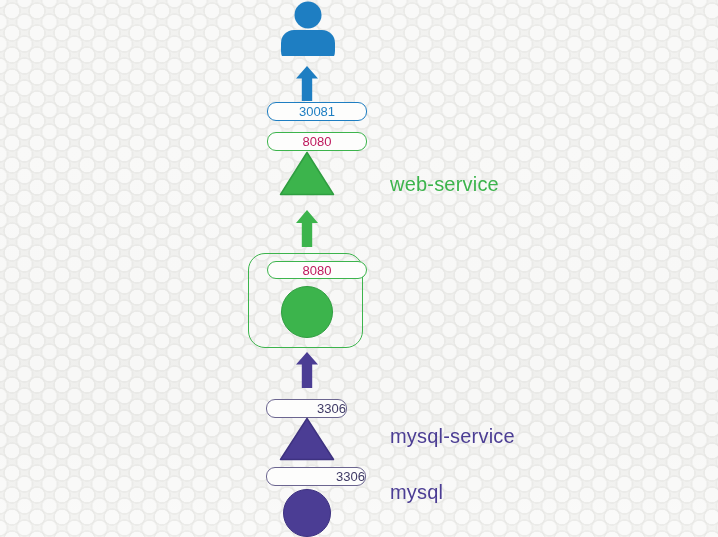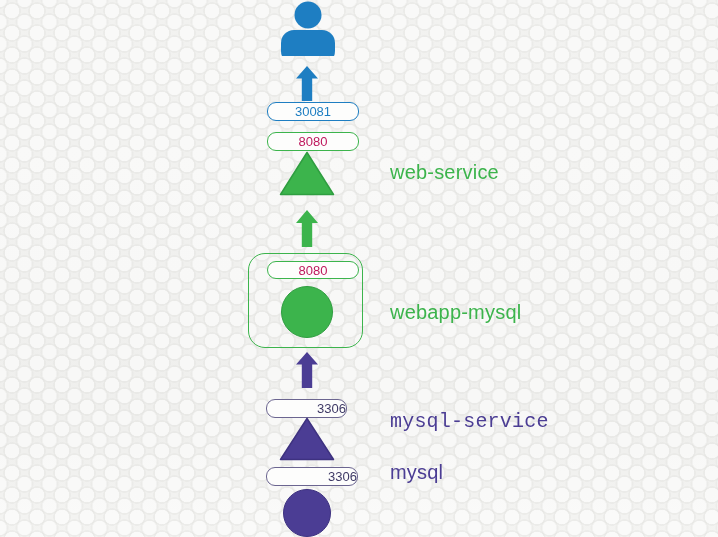--- a/index.html
+++ b/index.html
@@ -13,33 +13,33 @@
     background-image:
       radial-gradient(circle 9px at 12px 11px, rgba(255,255,255,.55) 0 7px, rgba(222,222,219,.35) 7.5px 8.5px, transparent 9px),
       radial-gradient(circle 9px at 12px 11px, rgba(255,255,255,.55) 0 7px, rgba(222,222,219,.35) 7.5px 8.5px, transparent 9px),
       linear-gradient(180deg,#f2f2f0 0%,#efefed 80%,#f4f4f2 100%);
     background-size:25px 22px,25px 22px,100% 100%;
     background-position:0 0,12.5px 11px,0 0;
   }
   .abs{position:absolute;}
   .port-box{
     position:absolute;box-sizing:border-box;
-    width:92px;height:19px;border-radius:9px;
+    width:100px;height:19px;border-radius:9px;
     background:#fdfdfc;text-align:center;
     font-size:13px;line-height:17px;
   }
   .port-blue   {border:1.5px solid #1e7ec2;color:#1e7ec2;}
   .port-green  {border:1.5px solid #3cb44c;color:#be185d;}
   .port-neutral{border:1.5px solid #6b6590;color:#3f3a66;text-align:right;}
   .node-label{
     position:absolute;left:390px;
     font-size:20px;line-height:24px;letter-spacing:.2px;
     white-space:nowrap;
   }
-  .label-green {color:#3cb44c;}
+  .label-green {color:#3cb44c;margin-top:12px;}
   .label-purple{color:#4b3d94;}
   .pod-circle{position:absolute;border-radius:50%;box-sizing:border-box;}
   .circle-green {background:#3cb44c;border:1.5px solid #2f9e40;}
   .circle-purple{background:#4b3d94;border:1.5px solid #3e3280;}
   .pod-group{
     position:absolute;left:248px;top:253px;width:115px;height:95px;
     box-sizing:border-box;border:1.5px solid #3cb44c;border-radius:17px;
     background:transparent;
   }
   svg{display:block;}
@@ -77,35 +77,34 @@
 
   <div class="abs" style="left:296px;top:210px;">
     <svg width="22" height="37" viewBox="0 0 22 37">
       <path d="M11 0 L22 13 H16.2 V37 H5.8 V13 H0 Z" fill="#3cb44c"></path>
     </svg>
   </div>
 
   <div class="pod-group"></div>
   <div class="port-box port-green" style="left:267px;top:261px;height:18px;">8080</div>
   <div class="pod-circle circle-green" style="left:281px;top:286px;width:52px;height:52px;"></div>
-  <div class="node-label label-green" style="top:300px;">webapp-mysql</div>
 
   <div class="abs" style="left:296px;top:352px;">
     <svg width="22" height="36" viewBox="0 0 22 36">
       <path d="M11 0 L22 12.5 H16.2 V36 H5.8 V12.5 H0 Z" fill="#4b3d94"></path>
     </svg>
   </div>
 
   <div class="port-box port-neutral" style="left:266px;top:399px;width:81px;">3306</div>
 
   <div class="abs" style="left:279px;top:417px;">
     <svg width="56" height="44" viewBox="0 0 56 44">
       <path d="M28 1.5 L54.5 42.5 H1.5 Z" fill="#4b3d94" stroke="#3e3280" stroke-width="1.5" stroke-linejoin="round"></path>
     </svg>
   </div>
-  <div class="node-label label-purple" style="top:410px;font-family:Liberation Mono, monospace;">mysql-service</div>
+  <div class="node-label label-purple" style="top:424px;">mysql-service</div>
 
   <div class="port-box port-neutral" style="left:266px;top:467px;">3306</div>
 
   <div class="pod-circle circle-purple" style="left:283px;top:489px;width:48px;height:48px;"></div>
-  <div class="node-label label-purple" style="top:460px;">mysql</div>
+  <div class="node-label label-purple" style="top:480px;">mysql</div>
 
 </div>
 
 </body></html>

